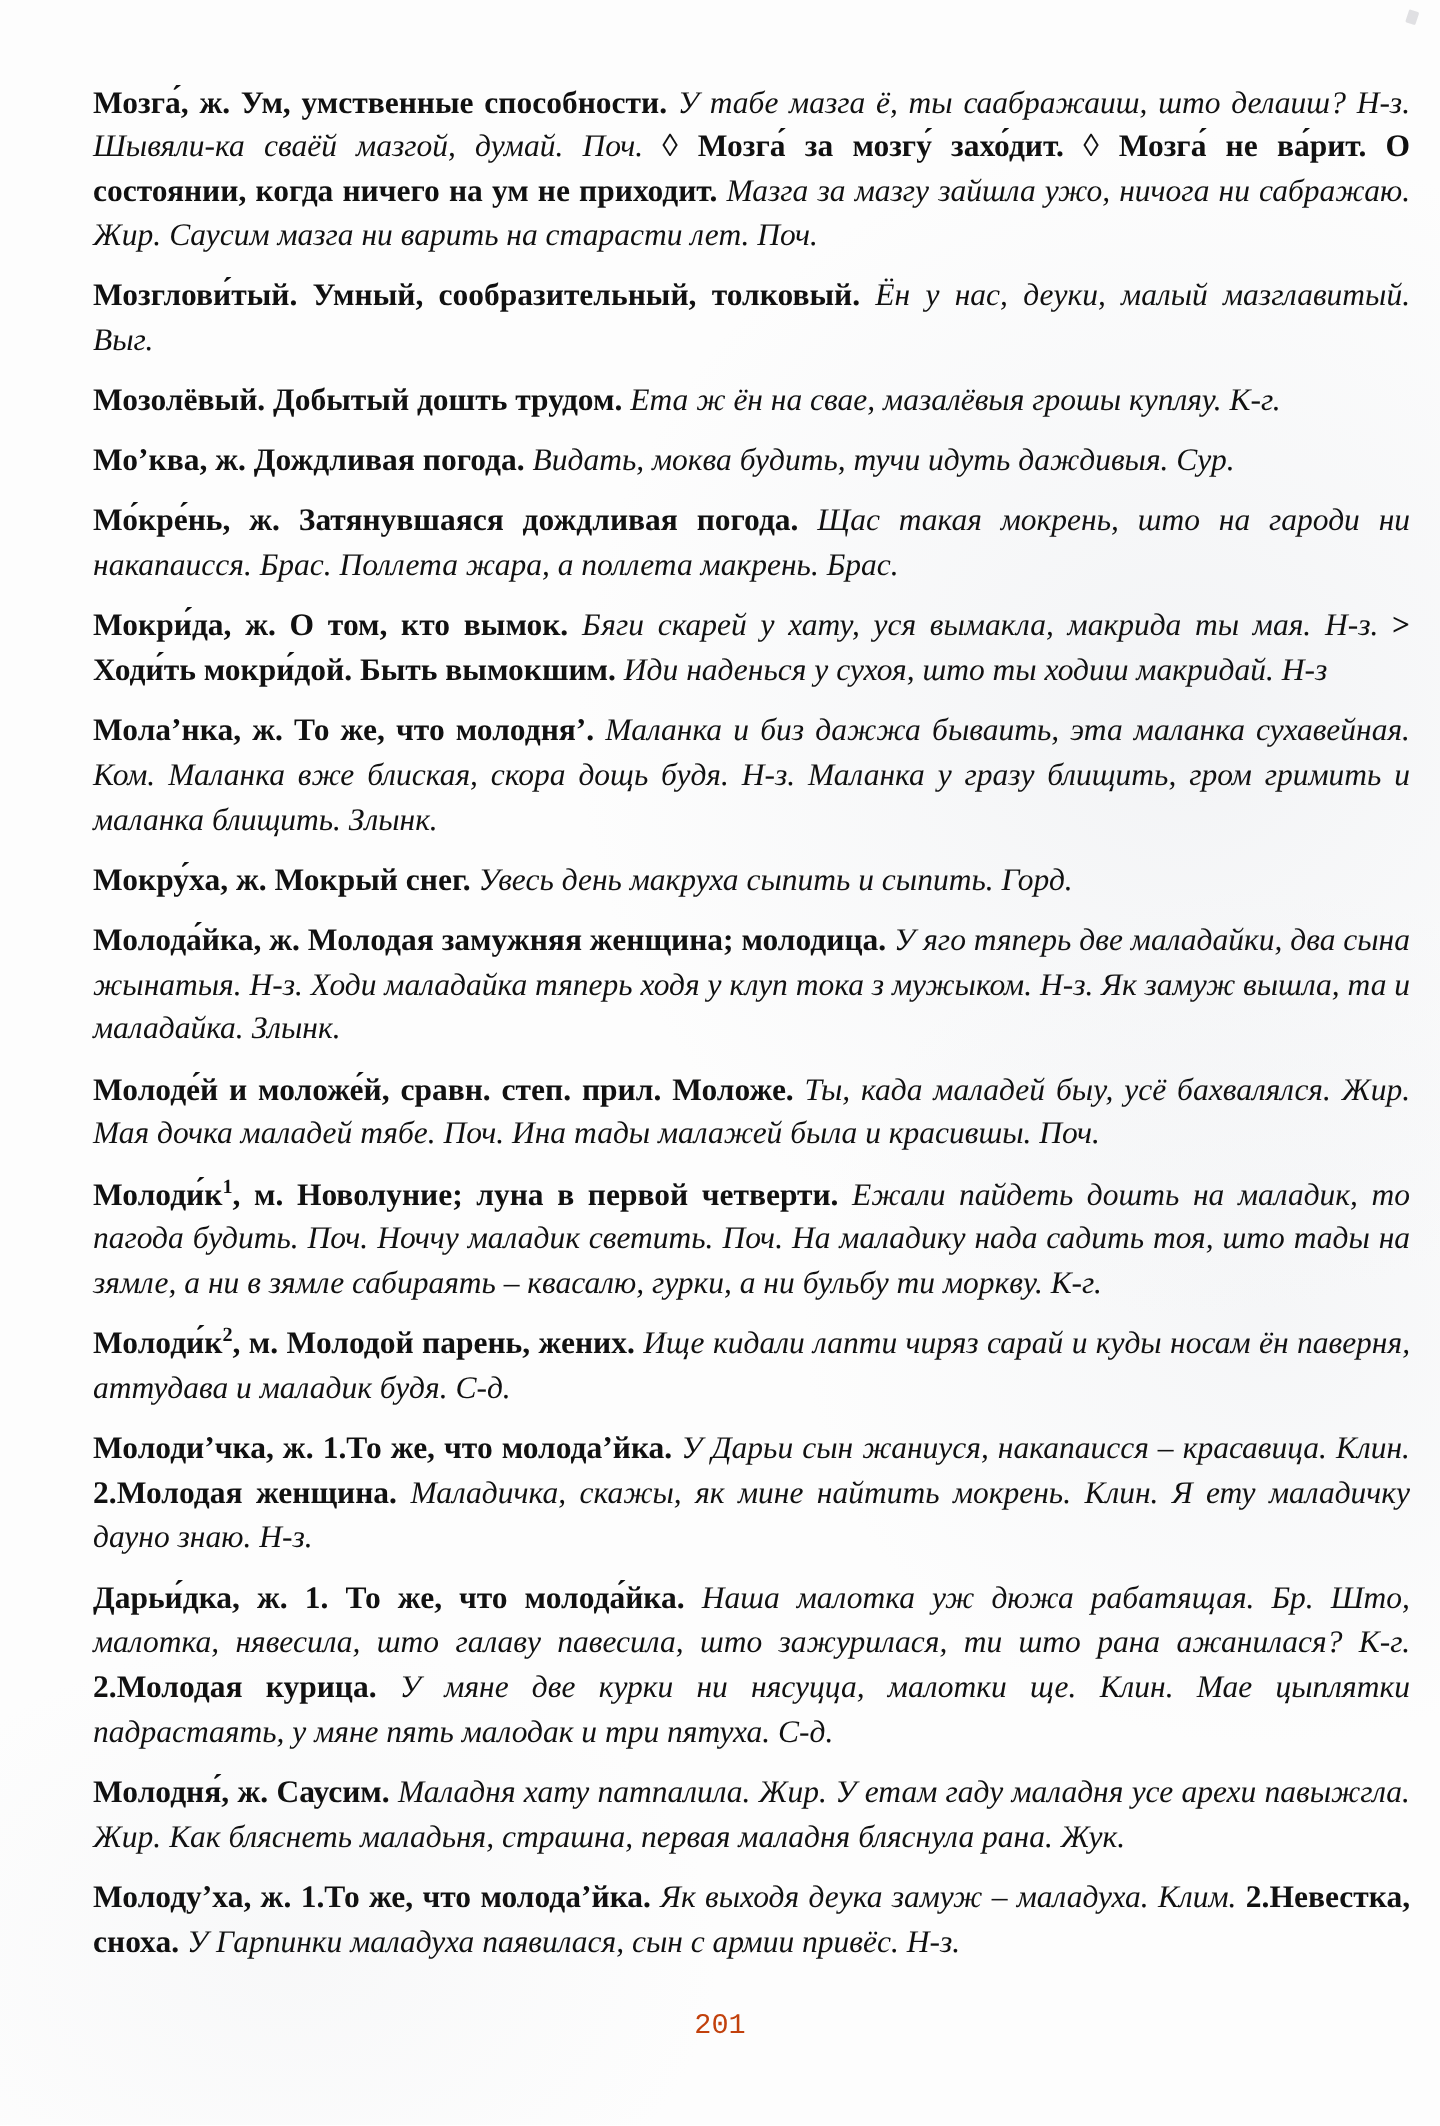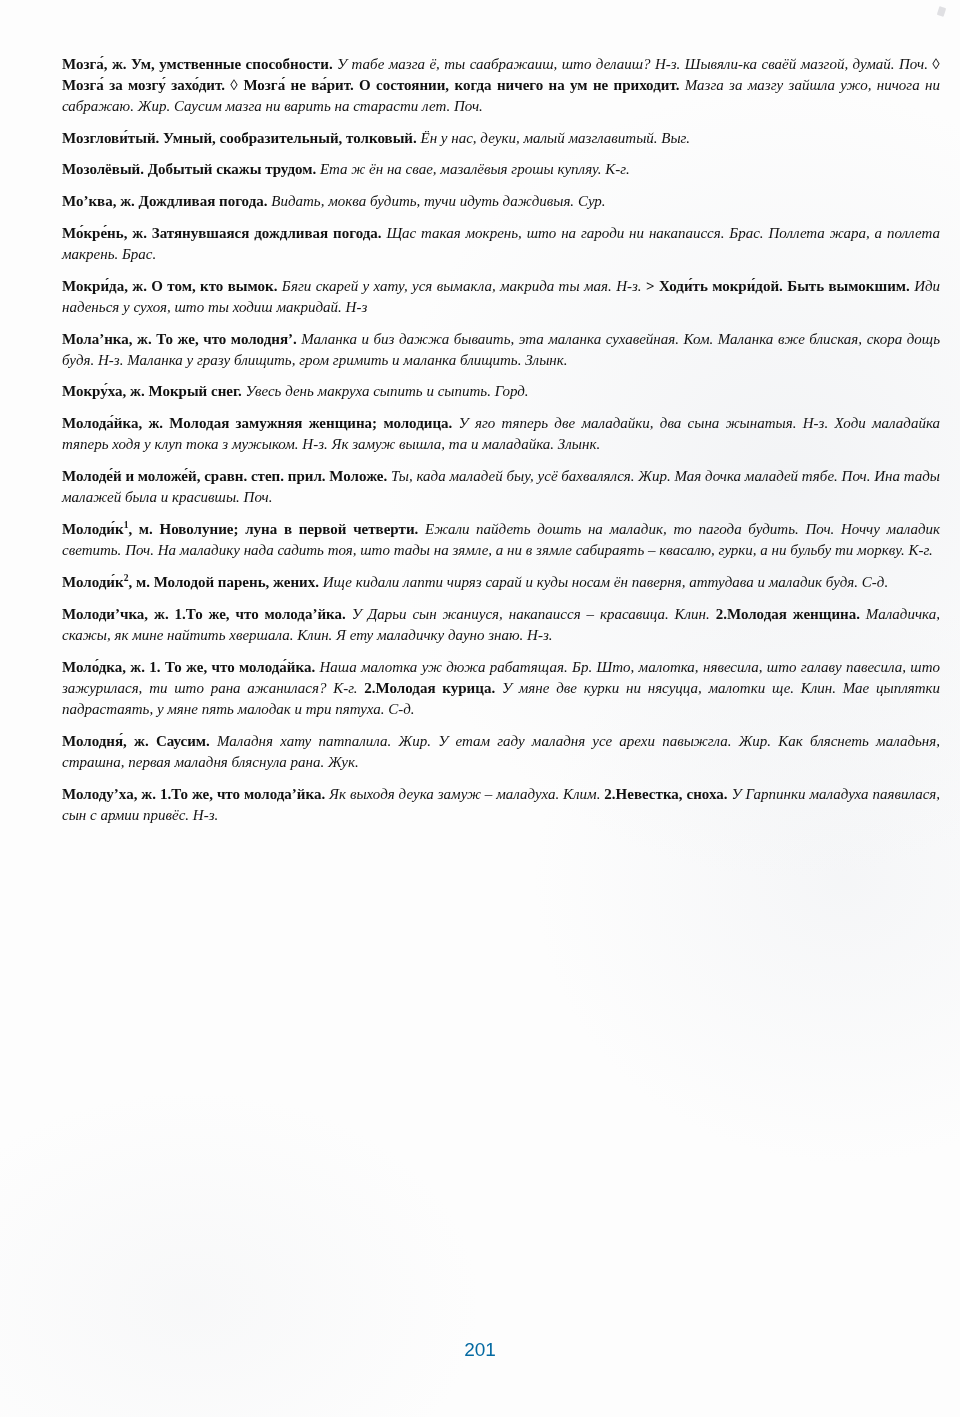--- a/index.html
+++ b/index.html
@@ -43,21 +43,21 @@
       radial-gradient(ellipse 40% 20% at 20% 92%, rgba(228,230,234,.22), rgba(255,255,255,0) 75%);
   }
   .column {
     position: absolute;
     top: 54px;
     left: 62px;
     width: 878px;
   }
   .entry {
     margin: 0 0 10.5px 0;
-    font-size: 15px;
+    font-size: 21px;
     line-height: 1.415;
     text-align: justify;
     text-justify: inter-word;
     -webkit-hyphens: none;
     hyphens: none;
   }
   .entry:last-of-type { margin-bottom: 0; }
 
   
   .entry.lead { line-height: 1.40; }
@@ -89,22 +89,22 @@
     vertical-align: super;
     line-height: 0;
   }
   .page-number {
     position: absolute;
     left: 0;
     right: 0;
     top: 1339px;
     text-align: center;
     font-size: 19px;
-    font-family: Liberation Sans, sans-serif;
-    color: #0369a1;
+    font-family: Liberation Mono, monospace;
+    color: #c2410c;
   }
 </style>
 </head>
 <body>
 
 <div class="page">
 
   <div class="scan-wash"></div>
   <div class="scan-speck"></div>
 
@@ -131,21 +131,21 @@
 
     <p class="entry">
       <span class="hw">Мозглови́тый.</span>
       <span class="gloss">Умный, сообразительный, толковый.</span>
       <span class="ex">Ён у нас, деуки, малый мазглавитый.</span>
       <span class="src">Выг.</span>
     </p>
 
     <p class="entry">
       <span class="hw">Мозолёвый.</span>
-      <span class="gloss">Добытый скажы трудом.</span>
+      <span class="gloss">Добытый дошть трудом.</span>
       <span class="ex">Ета ж ён на свае, мазалёвыя грошы купляу.</span>
       <span class="src">К-г.</span>
     </p>
 
     <p class="entry">
       <span class="hw">Мо’ква, ж.</span>
       <span class="gloss">Дождливая погода.</span>
       <span class="ex">Видать, моква будить, тучи идуть даждивыя.</span>
       <span class="src">Сур.</span>
     </p>
@@ -228,28 +228,28 @@
       <span class="ex">Ище кидали лапти чиряз сарай и куды носам ён паверня, аттудава и маладик будя.</span>
       <span class="src">С-д.</span>
     </p>
 
     <p class="entry">
       <span class="hw">Молоди’чка, ж.</span>
       <span class="num">1.</span><span class="gloss">То же, что молода’йка.</span>
       <span class="ex">У Дарьи сын жаниуся, накапаисся – красавица.</span>
       <span class="src">Клин.</span>
       <span class="num">2.</span><span class="gloss">Молодая женщина.</span>
-      <span class="ex">Маладичка, скажы, як мине найтить хвершала.</span>
+      <span class="ex">Маладичка, скажы, як мине найтить мокрень.</span>
       <span class="src">Клин.</span>
       <span class="ex">Я ету маладичку дауно знаю.</span>
       <span class="src">Н-з.</span>
     </p>
 
     <p class="entry">
-      <span class="hw">Моло́дка, ж.</span>
+      <span class="hw">Дарьи́дка, ж.</span>
       <span class="num">1.</span>
       <span class="gloss">То же, что молода́йка.</span>
       <span class="ex">Наша малотка уж дюжа рабатящая.</span>
       <span class="src">Бр.</span>
       <span class="ex">Што, малотка, нявесила, што галаву павесила, што зажурилася, ти што рана ажанилася?</span>
       <span class="src">К-г.</span>
       <span class="num">2.</span><span class="gloss">Молодая курица.</span>
       <span class="ex">У мяне две курки ни нясуцца, малотки ще.</span>
       <span class="src">Клин.</span>
       <span class="ex">Мае цыплятки падрастаять, у мяне пять малодак и три пятуха.</span>

